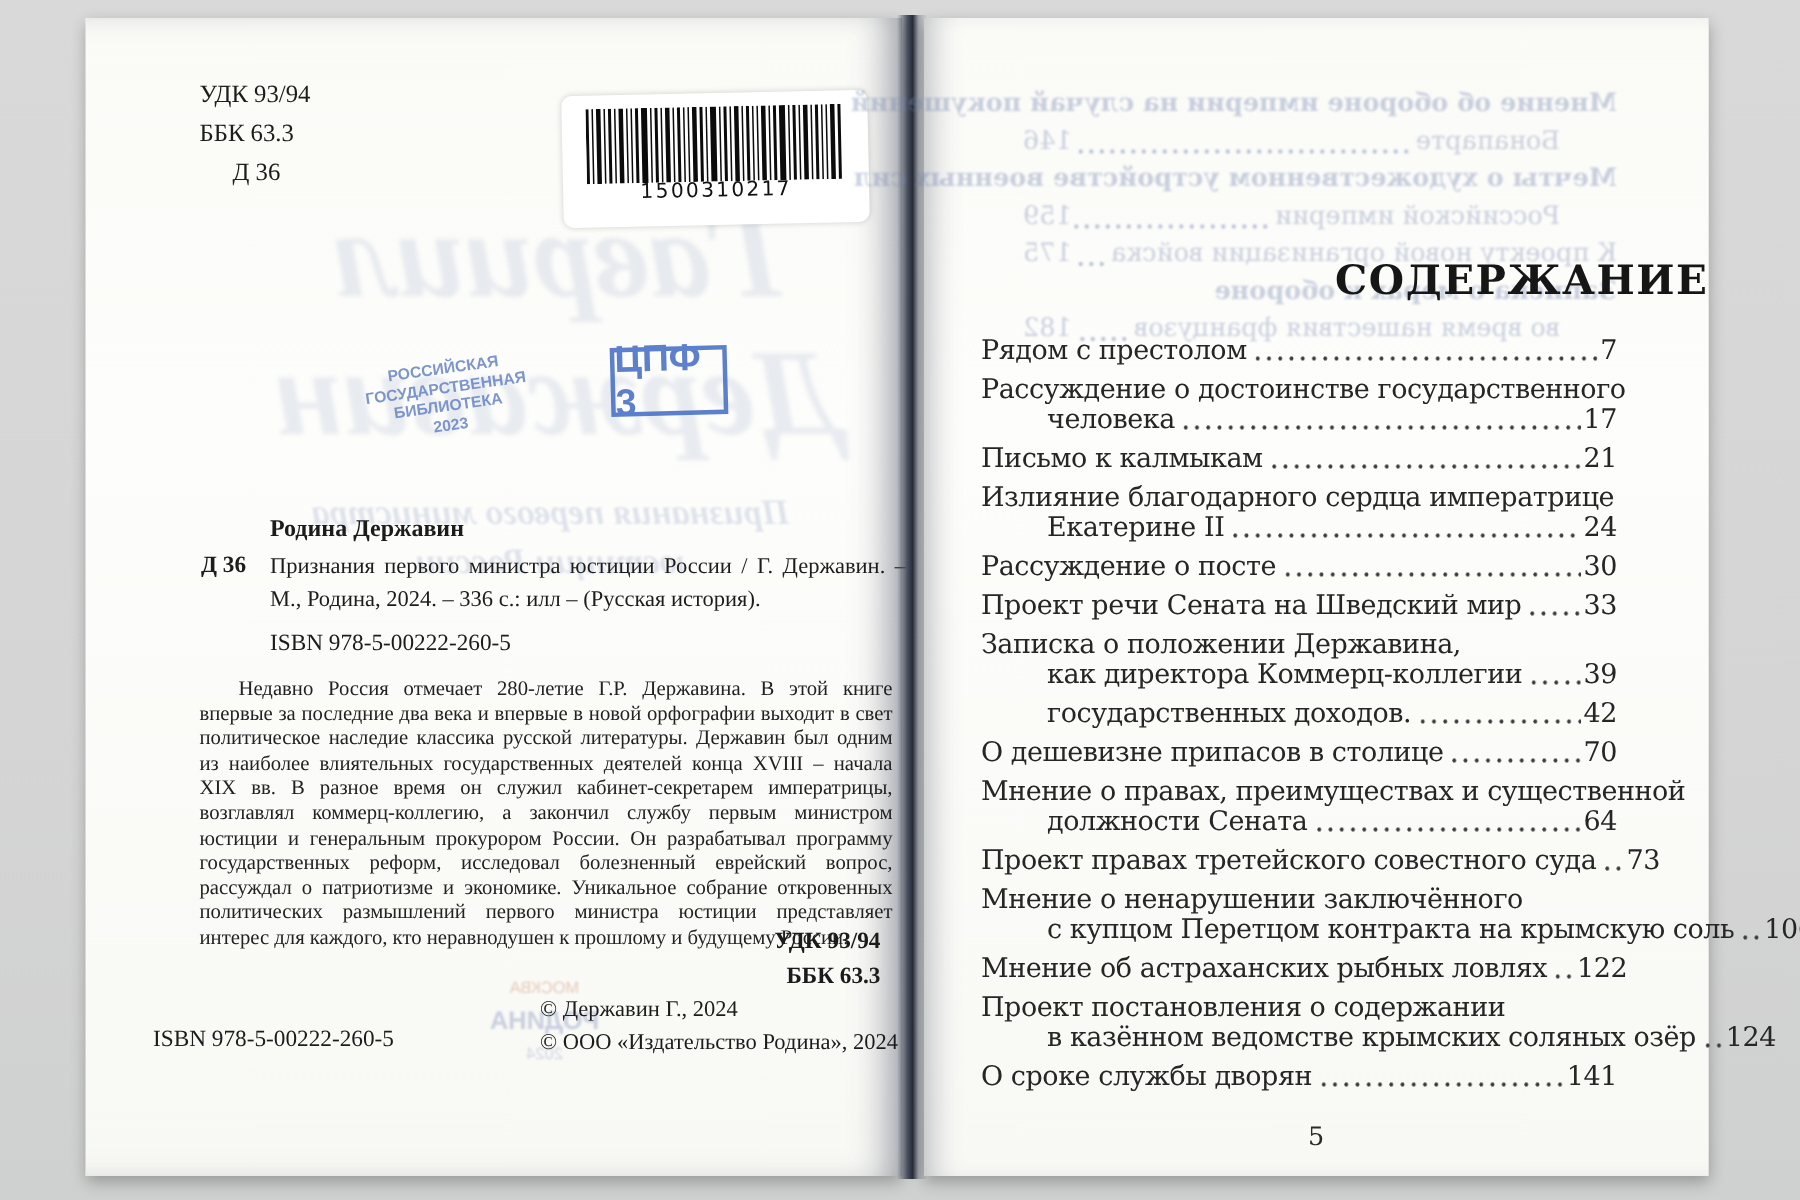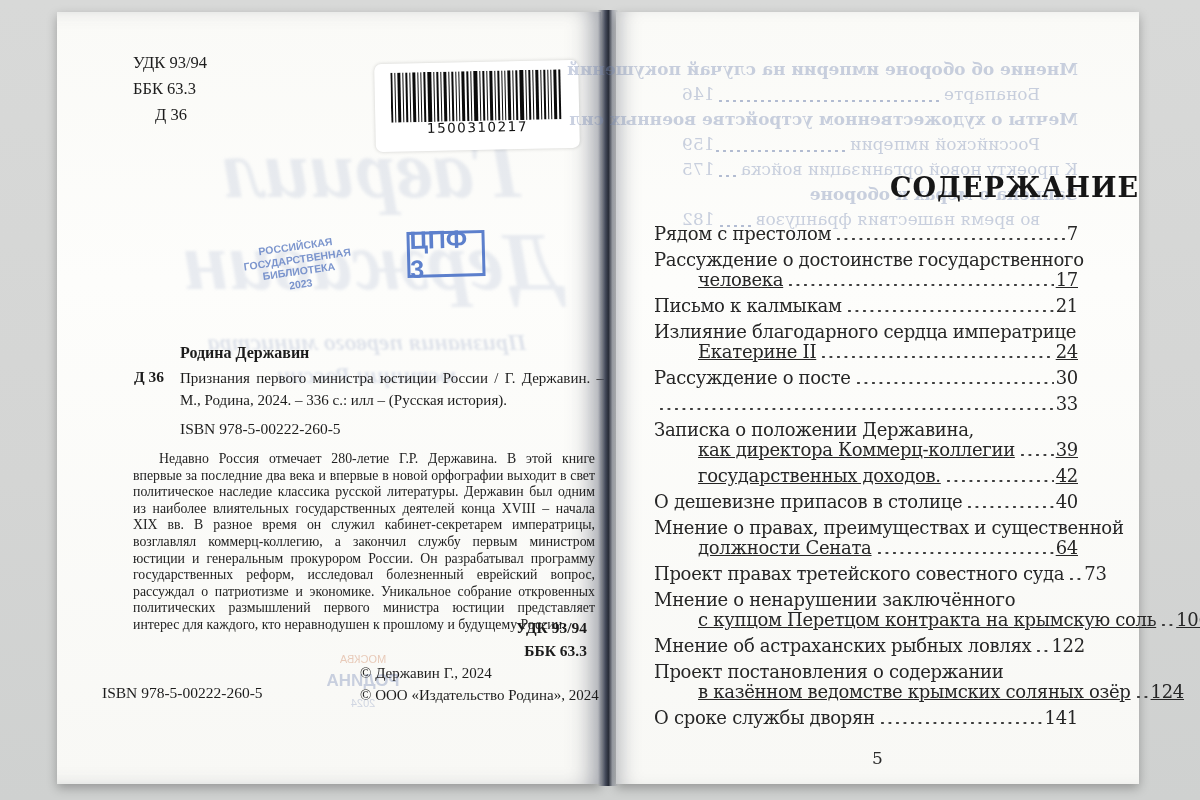--- a/index.html
+++ b/index.html
@@ -75,21 +75,21 @@
             background:radial-gradient(circle at 1.5px 2px, rgba(116,134,176,0.55) 1.1px, rgba(0,0,0,0) 1.5px) repeat-x;
             background-size:7px 4px; }
   .g-pg { flex:none; }
 
   .toc-title { position:absolute; left:0; right:0; top:160px; text-align:right;
                font-size:27px; font-weight:bold; letter-spacing:1px; color:#161616; }
   .toc { position:absolute; left:38px; top:212px; width:424px; color:#262626; }
   .toc-entry { margin-bottom:6px; }
   .toc-line { display:flex; align-items:center; line-height:20px; font-size:18px;
               letter-spacing:-0.3px; white-space:nowrap; }
-  .toc-line.cont { padding-left:44px;text-decoration:underline; }
+  .toc-line.cont { padding-left:44px; }
   .toc-line .t { flex:none; }
   .dots { flex:1; min-width:12px; align-self:flex-end; height:4px; margin:0 2px 3px 6px;
           background:radial-gradient(circle at 1.5px 2px, #3c3c3c 1.1px, rgba(0,0,0,0) 1.5px) repeat-x;
           background-size:7.5px 4px; }
   .pg { flex:none; }
   .folio { position:absolute; left:0; right:0; top:736px; text-align:center;
            font-size:17px; color:#2a2a2a; }
 </style>
 </head>
 <body>
@@ -277,20 +277,21 @@
         </div>
         <div class="toc-entry">
           <div class="toc-line">
             <span class="t">Рассуждение о посте</span>
             <span class="dots"></span>
             <span class="pg">30</span>
           </div>
         </div>
         <div class="toc-entry">
           <div class="toc-line">
+            <span class="t">Проект речи Сената на Шведский мир</span>
             <span class="dots"></span>
             <span class="pg">33</span>
           </div>
         </div>
         <div class="toc-entry">
           <div class="toc-line">
             <span class="t">Записка о положении Державина,</span>
           </div>
           <div class="toc-line cont">
             <span class="t">как директора Коммерц-коллегии</span>
@@ -302,21 +303,21 @@
           <div class="toc-line cont">
             <span class="t">государственных доходов.</span>
             <span class="dots"></span>
             <span class="pg">42</span>
           </div>
         </div>
         <div class="toc-entry">
           <div class="toc-line">
             <span class="t">О дешевизне припасов в столице</span>
             <span class="dots"></span>
-            <span class="pg">40</span>
+            <span class="pg">70</span>
           </div>
         </div>
         <div class="toc-entry">
           <div class="toc-line">
             <span class="t">Мнение о правах, преимуществах и существенной</span>
           </div>
           <div class="toc-line cont">
             <span class="t">должности Сената</span>
             <span class="dots"></span>
             <span class="pg">64</span>

